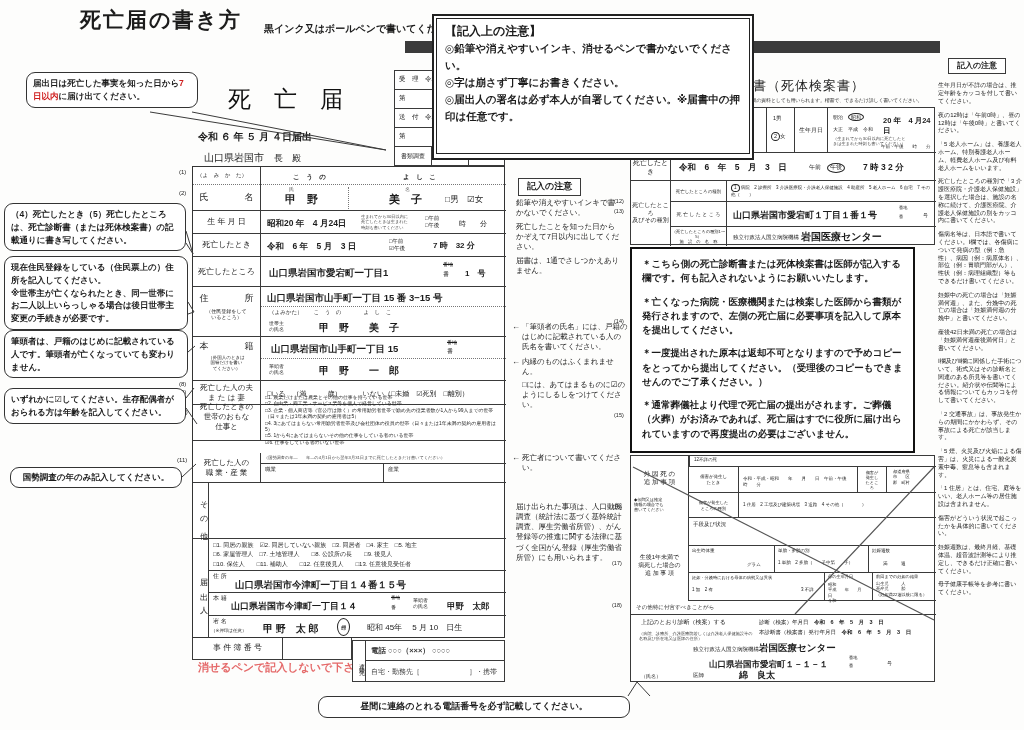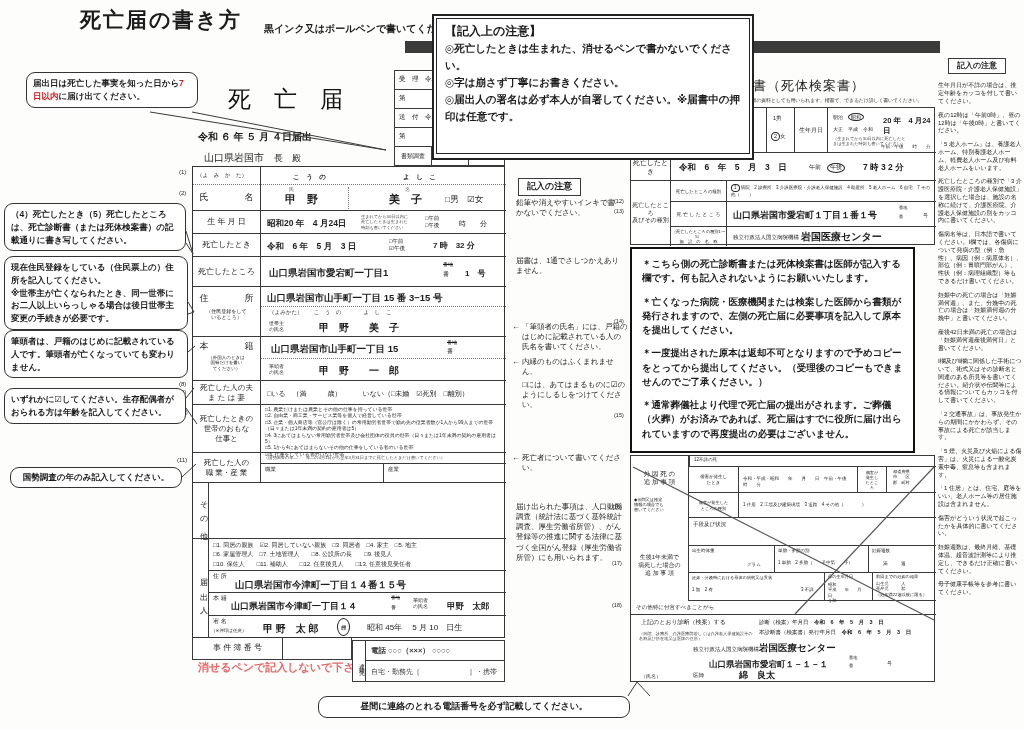--- a/index.html
+++ b/index.html
@@ -51,21 +51,21 @@
 
 <div id="page">
 
   <div class="abs bold" style="left:80px;top:6px;font-size:21px;letter-spacing:2px;">死亡届の書き方</div>
   <div class="abs bold f10" style="left:264px;top:22px;">黒インク又はボールペンで書いてください。</div>
   <div class="abs" style="left:405px;top:41px;width:535px;height:12px;background:#3b3b3b;"></div>
 
   <div class="abs" style="left:432px;top:14px;width:322px;height:146px;border:2px solid #222;background:#fff;z-index:4;">
     <div style="border:1px solid #222;margin:2px;height:136px;padding:4px 8px;box-sizing:border-box;">
       <div class="bold f12">【記入上の注意】</div>
-      <div class="note-line">◎死亡したときは生まれた、消せるペンで書かないでください。</div>
+      <div class="note-line">◎鉛筆や消えやすいインキ、消せるペンで書かないでください。</div>
       <div class="note-line">◎字は崩さず丁寧にお書きください。</div>
       <div class="note-line">◎届出人の署名は必ず本人が自署してください。※届書中の押印は任意です。</div>
     </div>
   </div>
 
   <div class="bubble" style="left:26px;top:72px;width:172px;">
     <span>届出日は死亡した事実を知った日から</span><span class="red">7日以内</span><span>に届け出てください。</span>
   </div>
   <div class="bubble" style="left:4px;top:203px;width:182px;">（4）死亡したとき（5）死亡したところは、死亡診断書（または死体検案書）の記載通りに書き写してください。</div>
   <div class="bubble pre" style="left:4px;top:256px;width:184px;">現在住民登録をしている（住民票上の）住所を記入してください。
@@ -178,21 +178,21 @@
 の氏名</div>
       <div class="abs bold f10" style="left:126px;top:27px;">甲　野　　一　郎</div>
     </div>
 
     <div class="abs bb" style="left:0;top:214px;width:313px;height:24px;">
       <div class="abs br f75 pre lblc" style="left:0;top:0;width:68px;height:24px;">死亡した人の夫
 ま た は 妻</div>
       <div class="abs f7" style="left:74px;top:8px;">□いる　（満　　　歳）　　　いない（□未婚　☑死別　□離別）</div>
     </div>
 
-    <div class="abs bb" style="left:0;top:238px;width:313px;height:48px;">
+    <div class="abs bb" style="left:0;top:226px;width:313px;height:48px;">
       <div class="abs br f75 pre lblc" style="left:0;top:0;width:68px;height:48px;">死亡したときの
 世帯のおもな
 仕事と</div>
       <div class="abs" style="left:72px;top:2px;width:238px;">
           <div class="cb-line">□1. 農業だけまたは農業とその他の仕事を持っている世帯</div>
           <div class="cb-line">□2. 自由業・商工業・サービス業等を個人で経営している世帯</div>
           <div class="cb-line">□3. 企業・個人商店等（官公庁は除く）の常用勤労者世帯で勤め先の従業者数が1人から99人までの世帯（日々または1年未満の契約の雇用者は5）</div>
           <div class="cb-line">□4. 3にあてはまらない常用勤労者世帯及び会社団体の役員の世帯（日々または1年未満の契約の雇用者は5）</div>
           <div class="cb-line">□5. 1から4にあてはまらないその他の仕事をしている者のいる世帯</div>
           <div class="cb-line">☑6. 仕事をしている者のいない世帯</div>
@@ -252,20 +252,21 @@
   </div>
 
   <div class="abs bx" style="left:352px;top:640px;width:153px;height:42px;background:#fff;">
     <div class="abs br vert f6" style="left:0;top:0;width:13px;height:41px;letter-spacing:3px;padding-top:3px;">連絡先</div>
     <div class="abs bb bold f75" style="left:13px;top:0;width:139px;height:20px;padding:5px 0 0 5px;box-sizing:border-box;color:#3a3a3a;">電話 ○○○（×××） ○○○○</div>
     <div class="abs f7" style="left:18px;top:26px;color:#3a3a3a;">自宅・勤務先［　　　　　　　］・携帯</div>
   </div>
 
   <div class="abs bx bold f9" style="left:518px;top:178px;padding:2px 8px;background:#fff;">記入の注意</div>
   <div class="mnote" style="left:516px;top:198px;">鉛筆や消えやすいインキで書かないでください。</div>
+  <div class="mnote" style="left:516px;top:222px;">死亡したことを知った日からかぞえて7日以内に出してください。</div>
   <div class="mnote" style="left:516px;top:256px;">届書は、1通でさしつかえありません。</div>
   <div class="mnote" style="left:522px;top:322px;">
     <span class="arr">←</span><span>「筆頭者の氏名」には、戸籍のはじめに記載されている人の氏名を書いてください。</span>
   </div>
   <div class="mnote" style="left:522px;top:357px;">
     <span class="arr">←</span><span>内縁のものはふくまれません。</span>
   </div>
   <div class="mnote" style="left:522px;top:380px;">□には、あてはまるものに☑のようにしるしをつけてください。</div>
   <div class="mnote" style="left:522px;top:453px;">
     <span class="arr">←</span><span>死亡者について書いてください。</span>

